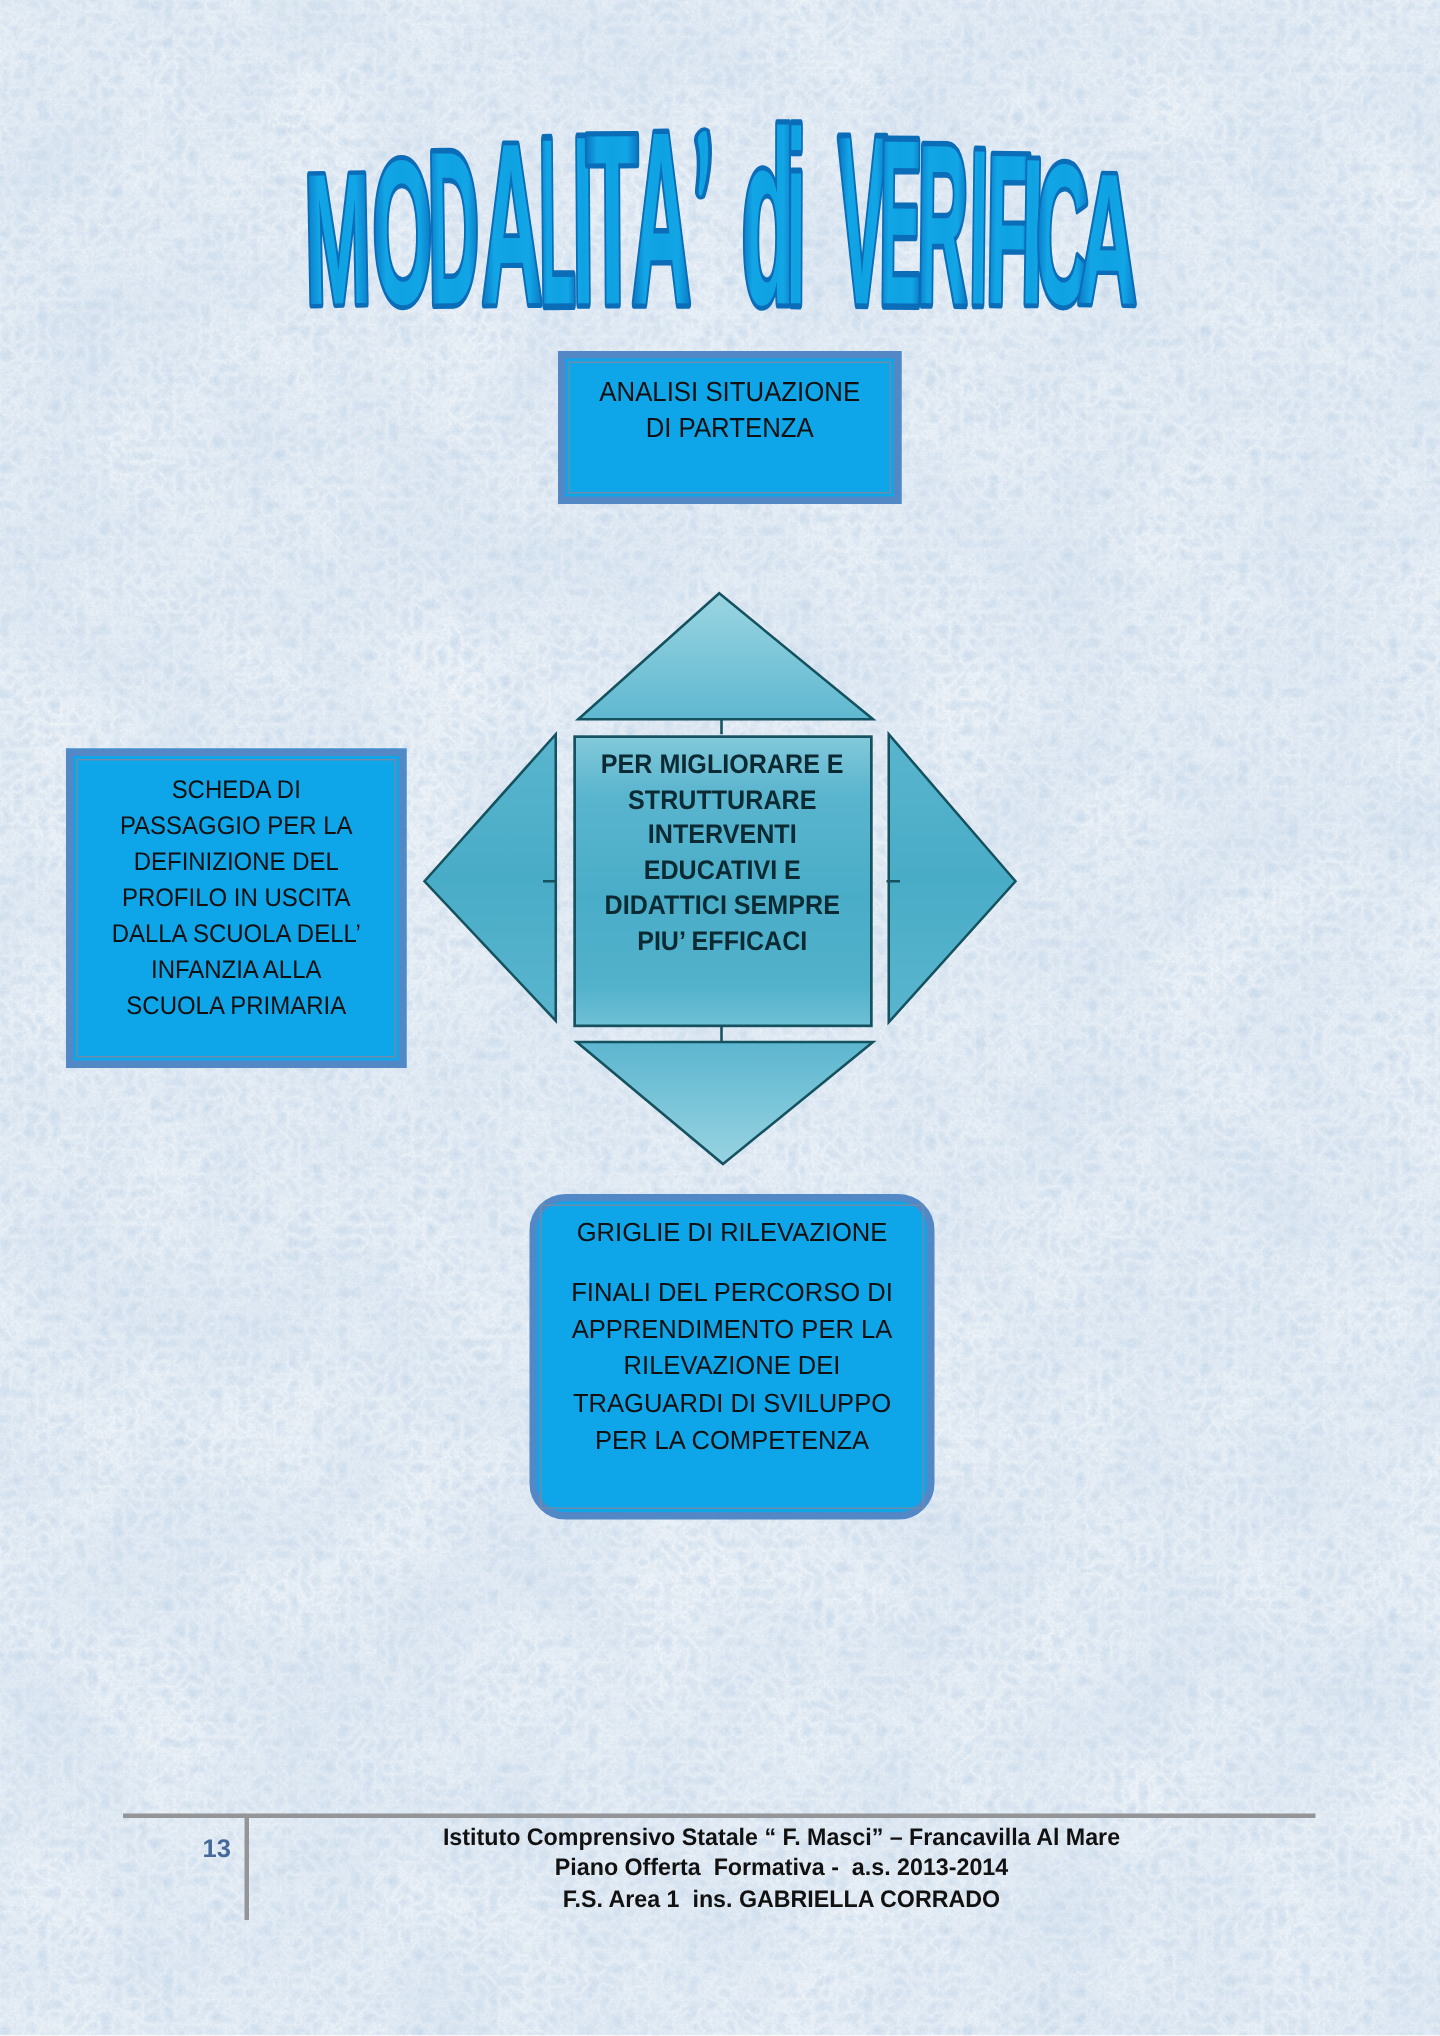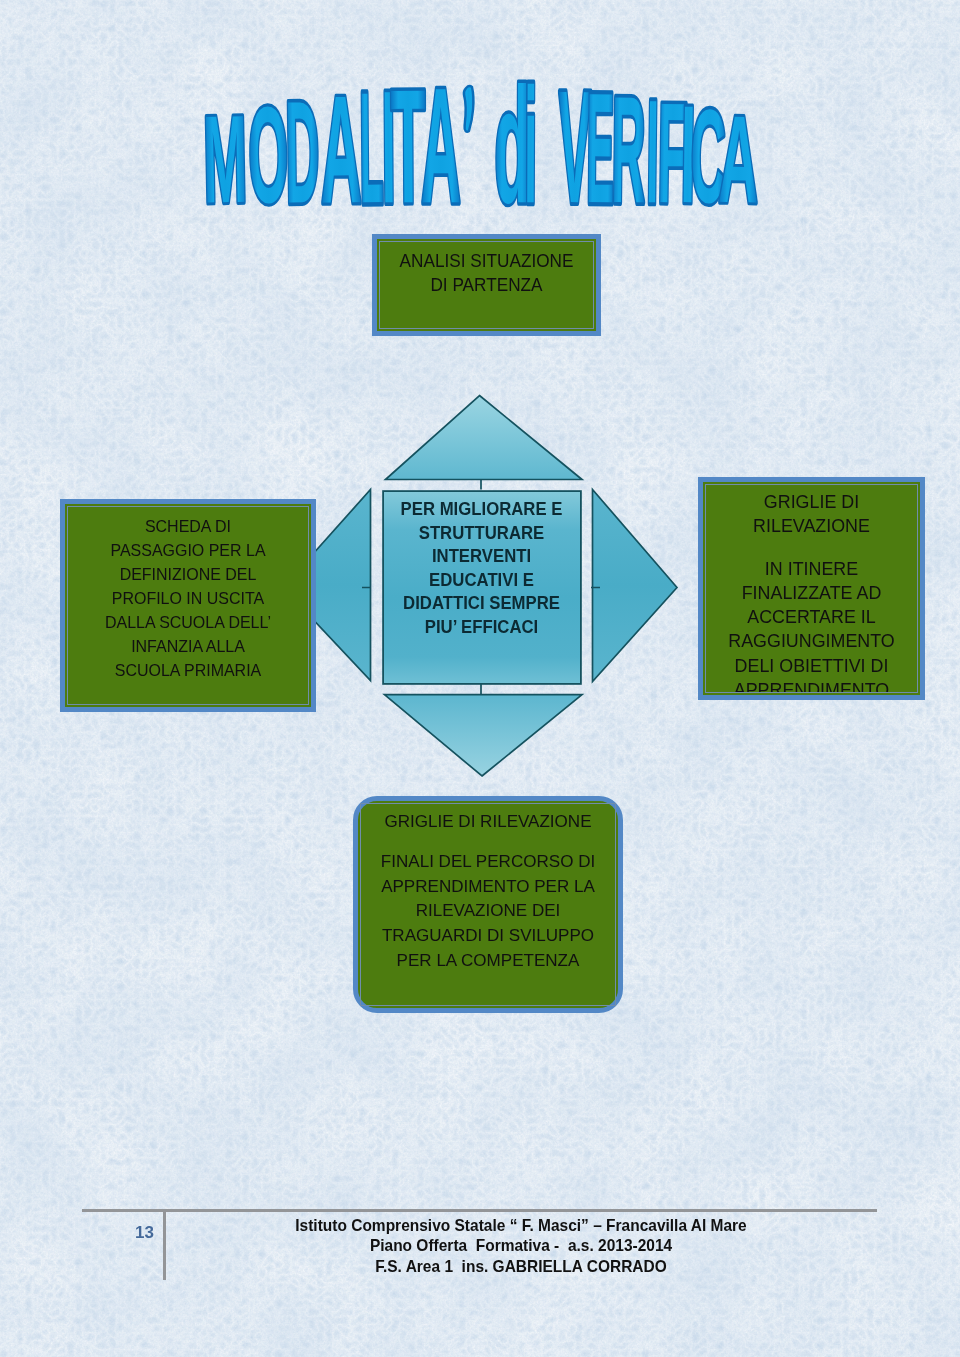--- a/index.html
+++ b/index.html
@@ -2,21 +2,21 @@
 <html><head>
 <meta charset="utf-8">
 <style>
   html,body{margin:0;padding:0;width:960px;height:1357px;overflow:hidden;background:#ffffff;}
   #page{position:relative;width:960px;height:1357px;overflow:hidden;
         font-family:"Liberation Sans", sans-serif;}
   .bgbase{position:absolute;left:0;top:0;width:960px;height:1357px;background:#ffffff;}
   .bgtex{position:absolute;left:0;top:0;width:960px;height:1357px;}
 
   
-  .fbox{position:absolute;box-sizing:border-box;background:#4d7c0f;
+  .fbox{position:absolute;box-sizing:border-box;background:#0ea5e9;
         border:5px solid #5388c6;padding:0;}
   .fbox .inner{position:absolute;left:2px;top:2px;right:2px;bottom:2px;
         border:1px solid #6f8dab;box-sizing:border-box;overflow:hidden;}
   .fbox .txt{position:absolute;left:0;right:0;text-align:center;color:#101010;
         font-family:"Liberation Sans", sans-serif;transform-origin:50% 0;}
 
   
   #diamond{position:absolute;}
   #sq{position:absolute;}
   .sqtxt{position:absolute;left:0;right:0;text-align:center;transform-origin:50% 0;
@@ -168,49 +168,34 @@
 
   <div class="fbox" id="boxTop" style="left:372px;top:234px;width:229px;height:102px;">
     <div class="inner">
       <div class="txt" style="top: 7px; font-size: 18.4px; transform: scaleX(0.935);">
           <div style="height: 24px; line-height: 24px;">ANALISI SITUAZIONE</div>
           <div style="height: 24px; line-height: 24px;">DI PARTENZA</div>
         </div>
     </div>
   </div>
 
-  <div class="fbox" id="boxLeft" style="left:44px;top:499px;width:256px;height:213px;margin-left:16px;">
+  <div class="fbox" id="boxLeft" style="left:44px;top:499px;width:227px;height:213px;">
     <div class="inner">
       <div class="txt" style="top: 8px; font-size: 17px; transform: scaleX(0.94);">
           <div style="height: 24px; line-height: 24px;">SCHEDA DI</div>
           <div style="height: 24px; line-height: 24px;">PASSAGGIO PER LA</div>
           <div style="height: 24px; line-height: 24px;">DEFINIZIONE DEL</div>
           <div style="height: 24px; line-height: 24px;">PROFILO IN USCITA</div>
           <div style="height: 24px; line-height: 24px;">DALLA SCUOLA DELL’</div>
           <div style="height: 24px; line-height: 24px;">INFANZIA ALLA</div>
           <div style="height: 24px; line-height: 24px;">SCUOLA PRIMARIA</div>
         </div>
     </div>
   </div>
 
-  <div class="fbox" id="boxRight" style="left:698px;top:477px;width:227px;height:223px;">
-    <div class="inner">
-      <div class="txt" style="top: 5px; font-size: 17.6px; transform: scaleX(1.015);">
-          <div style="height: 24.3px; line-height: 24.3px;">GRIGLIE DI</div>
-          <div style="height: 24.3px; line-height: 24.3px;">RILEVAZIONE</div>
-          <div style="height: 18px; line-height: 18px;">&nbsp;</div>
-          <div style="height: 24.3px; line-height: 24.3px;">IN ITINERE</div>
-          <div style="height: 24.3px; line-height: 24.3px;">FINALIZZATE AD</div>
-          <div style="height: 24.3px; line-height: 24.3px;">ACCERTARE IL</div>
-          <div style="height: 24.3px; line-height: 24.3px;">RAGGIUNGIMENTO</div>
-          <div style="height: 24.3px; line-height: 24.3px;">DELI OBIETTIVI DI</div>
-          <div style="height: 24.3px; line-height: 24.3px;">APPRENDIMENTO</div>
-        </div>
-    </div>
-  </div>
 
   <div class="fbox" id="boxBottom" style="left:353px;top:796px;width:270px;height:217px;border-radius:24px;">
     <div class="inner">
       <div class="txt" style="top: 5px; font-size: 17.4px; transform: scaleX(0.98);">
           <div style="height: 24.8px; line-height: 24.8px;">GRIGLIE DI RILEVAZIONE</div>
           <div style="height: 15px; line-height: 15px;">&nbsp;</div>
           <div style="height: 24.8px; line-height: 24.8px;">FINALI DEL PERCORSO DI</div>
           <div style="height: 24.8px; line-height: 24.8px;">APPRENDIMENTO PER LA</div>
           <div style="height: 24.8px; line-height: 24.8px;">RILEVAZIONE DEI</div>
           <div style="height: 24.8px; line-height: 24.8px;">TRAGUARDI DI SVILUPPO</div>

